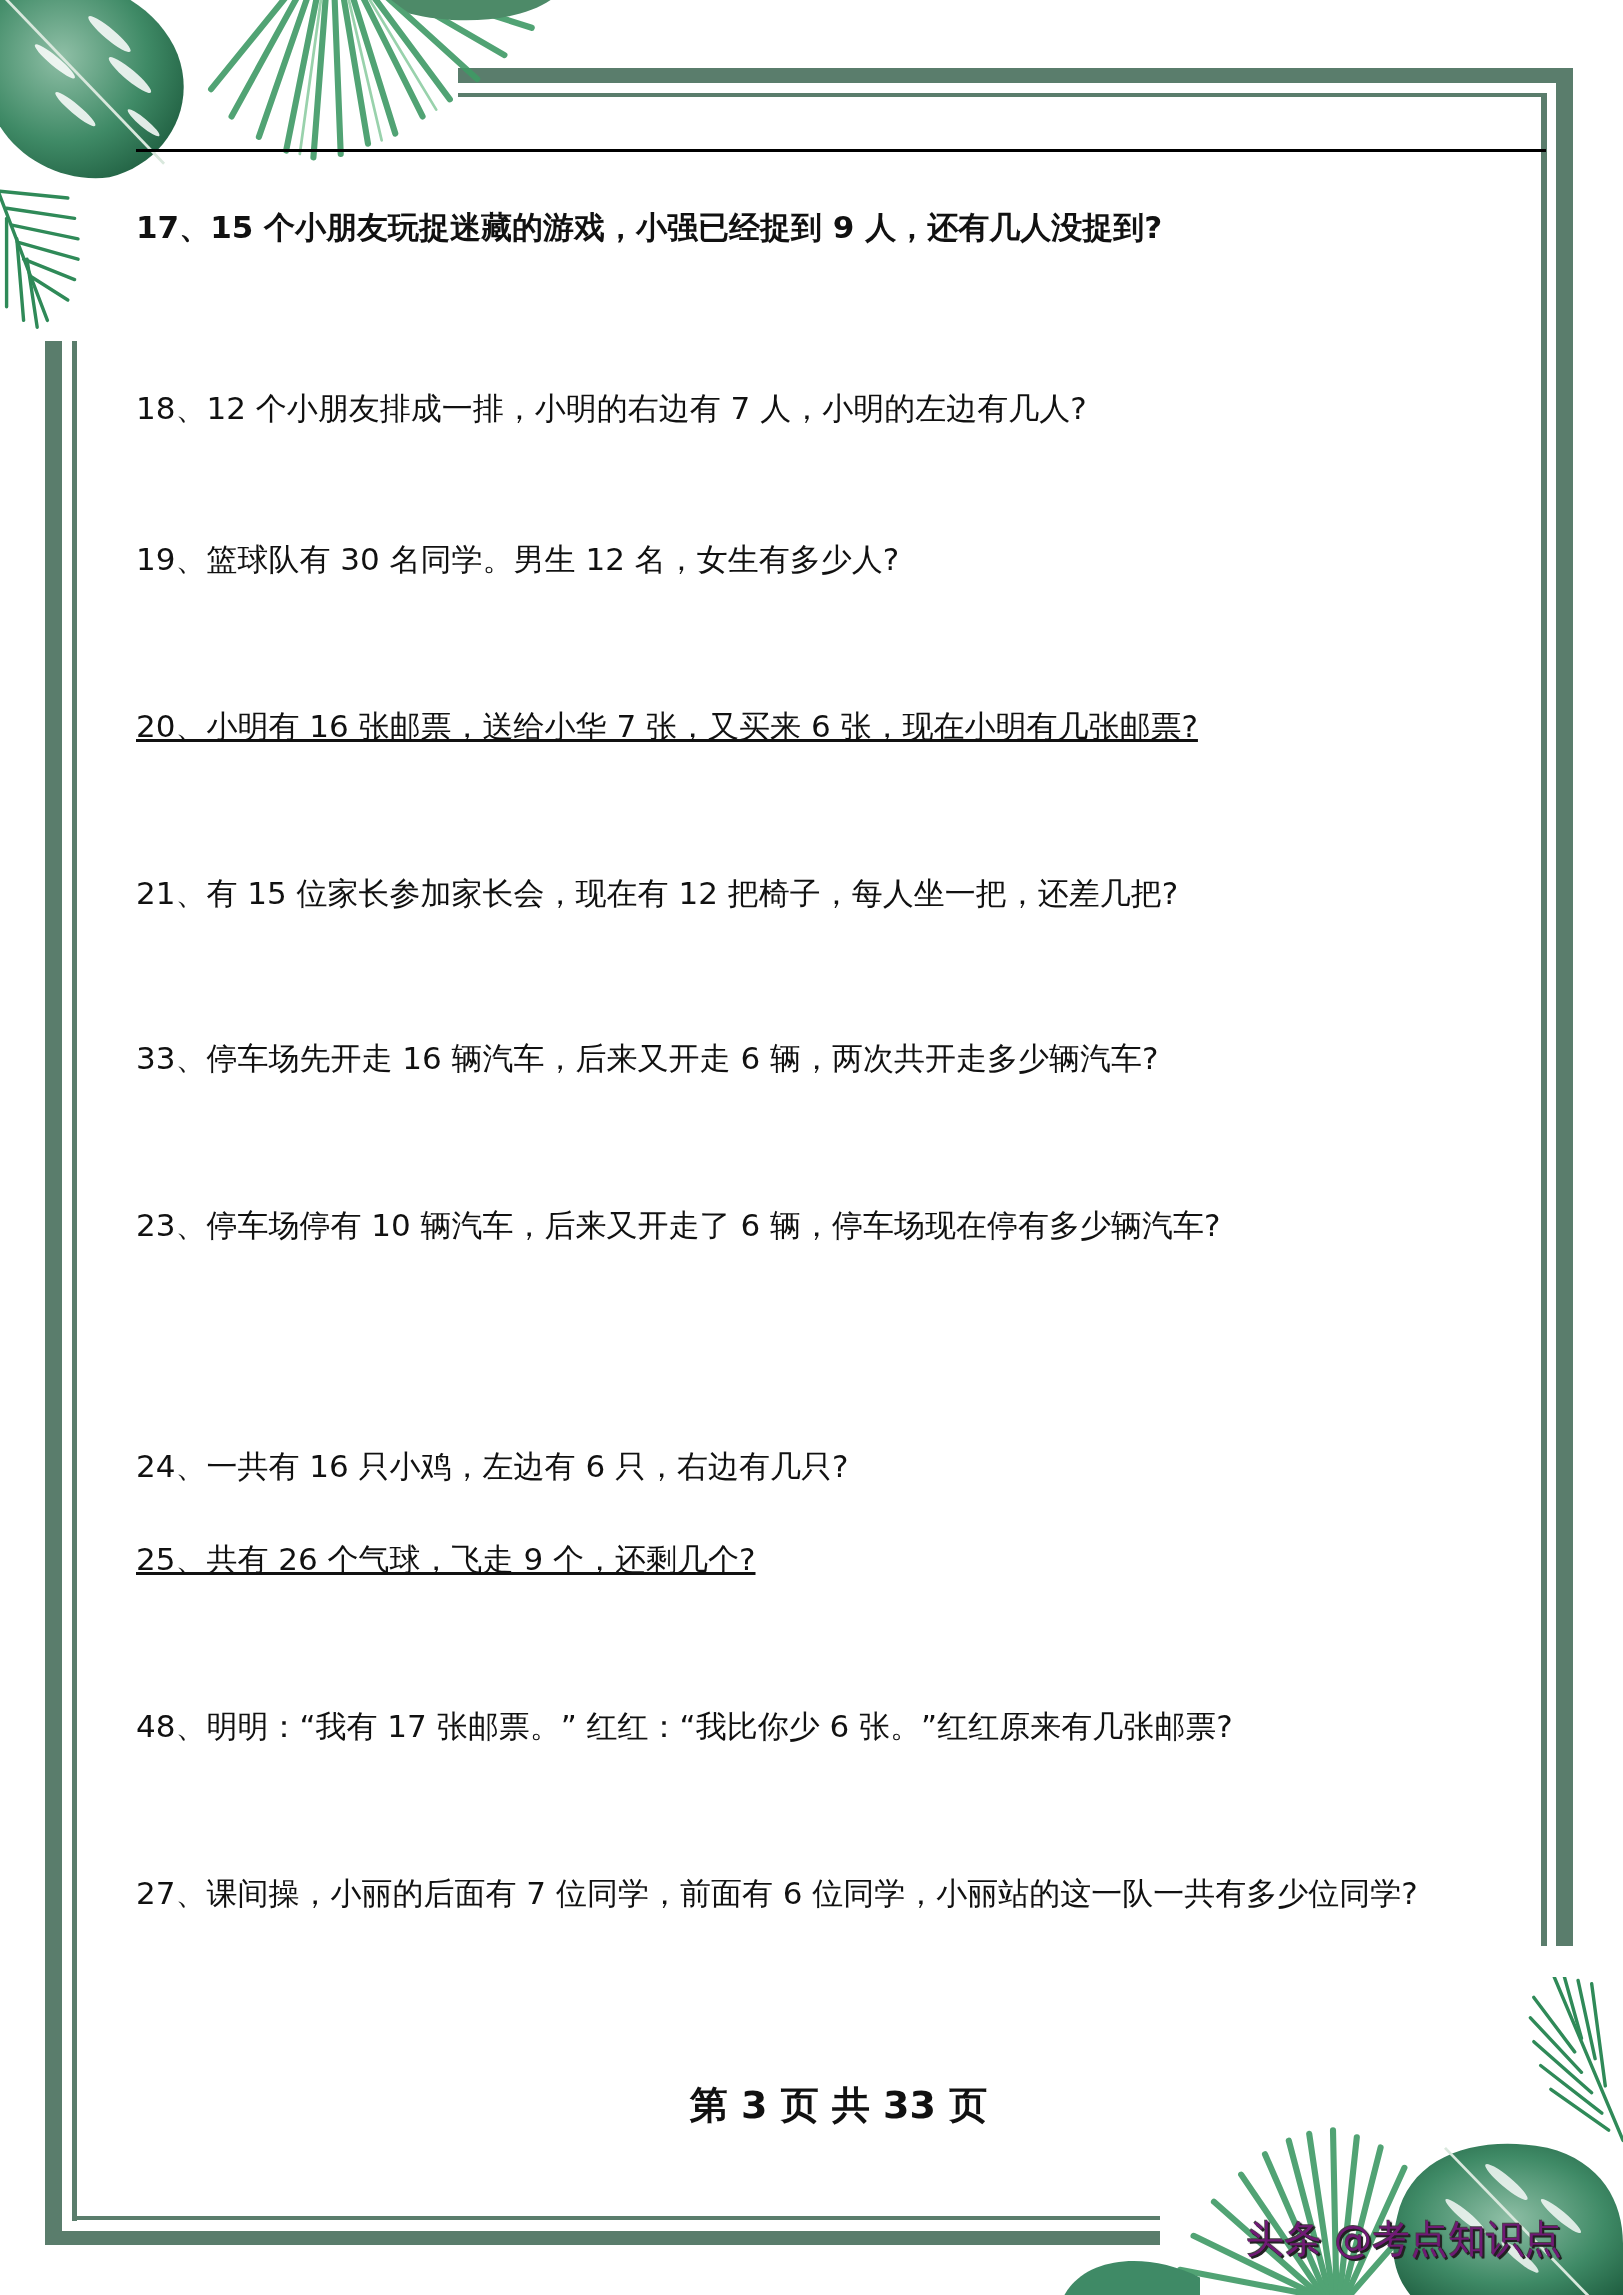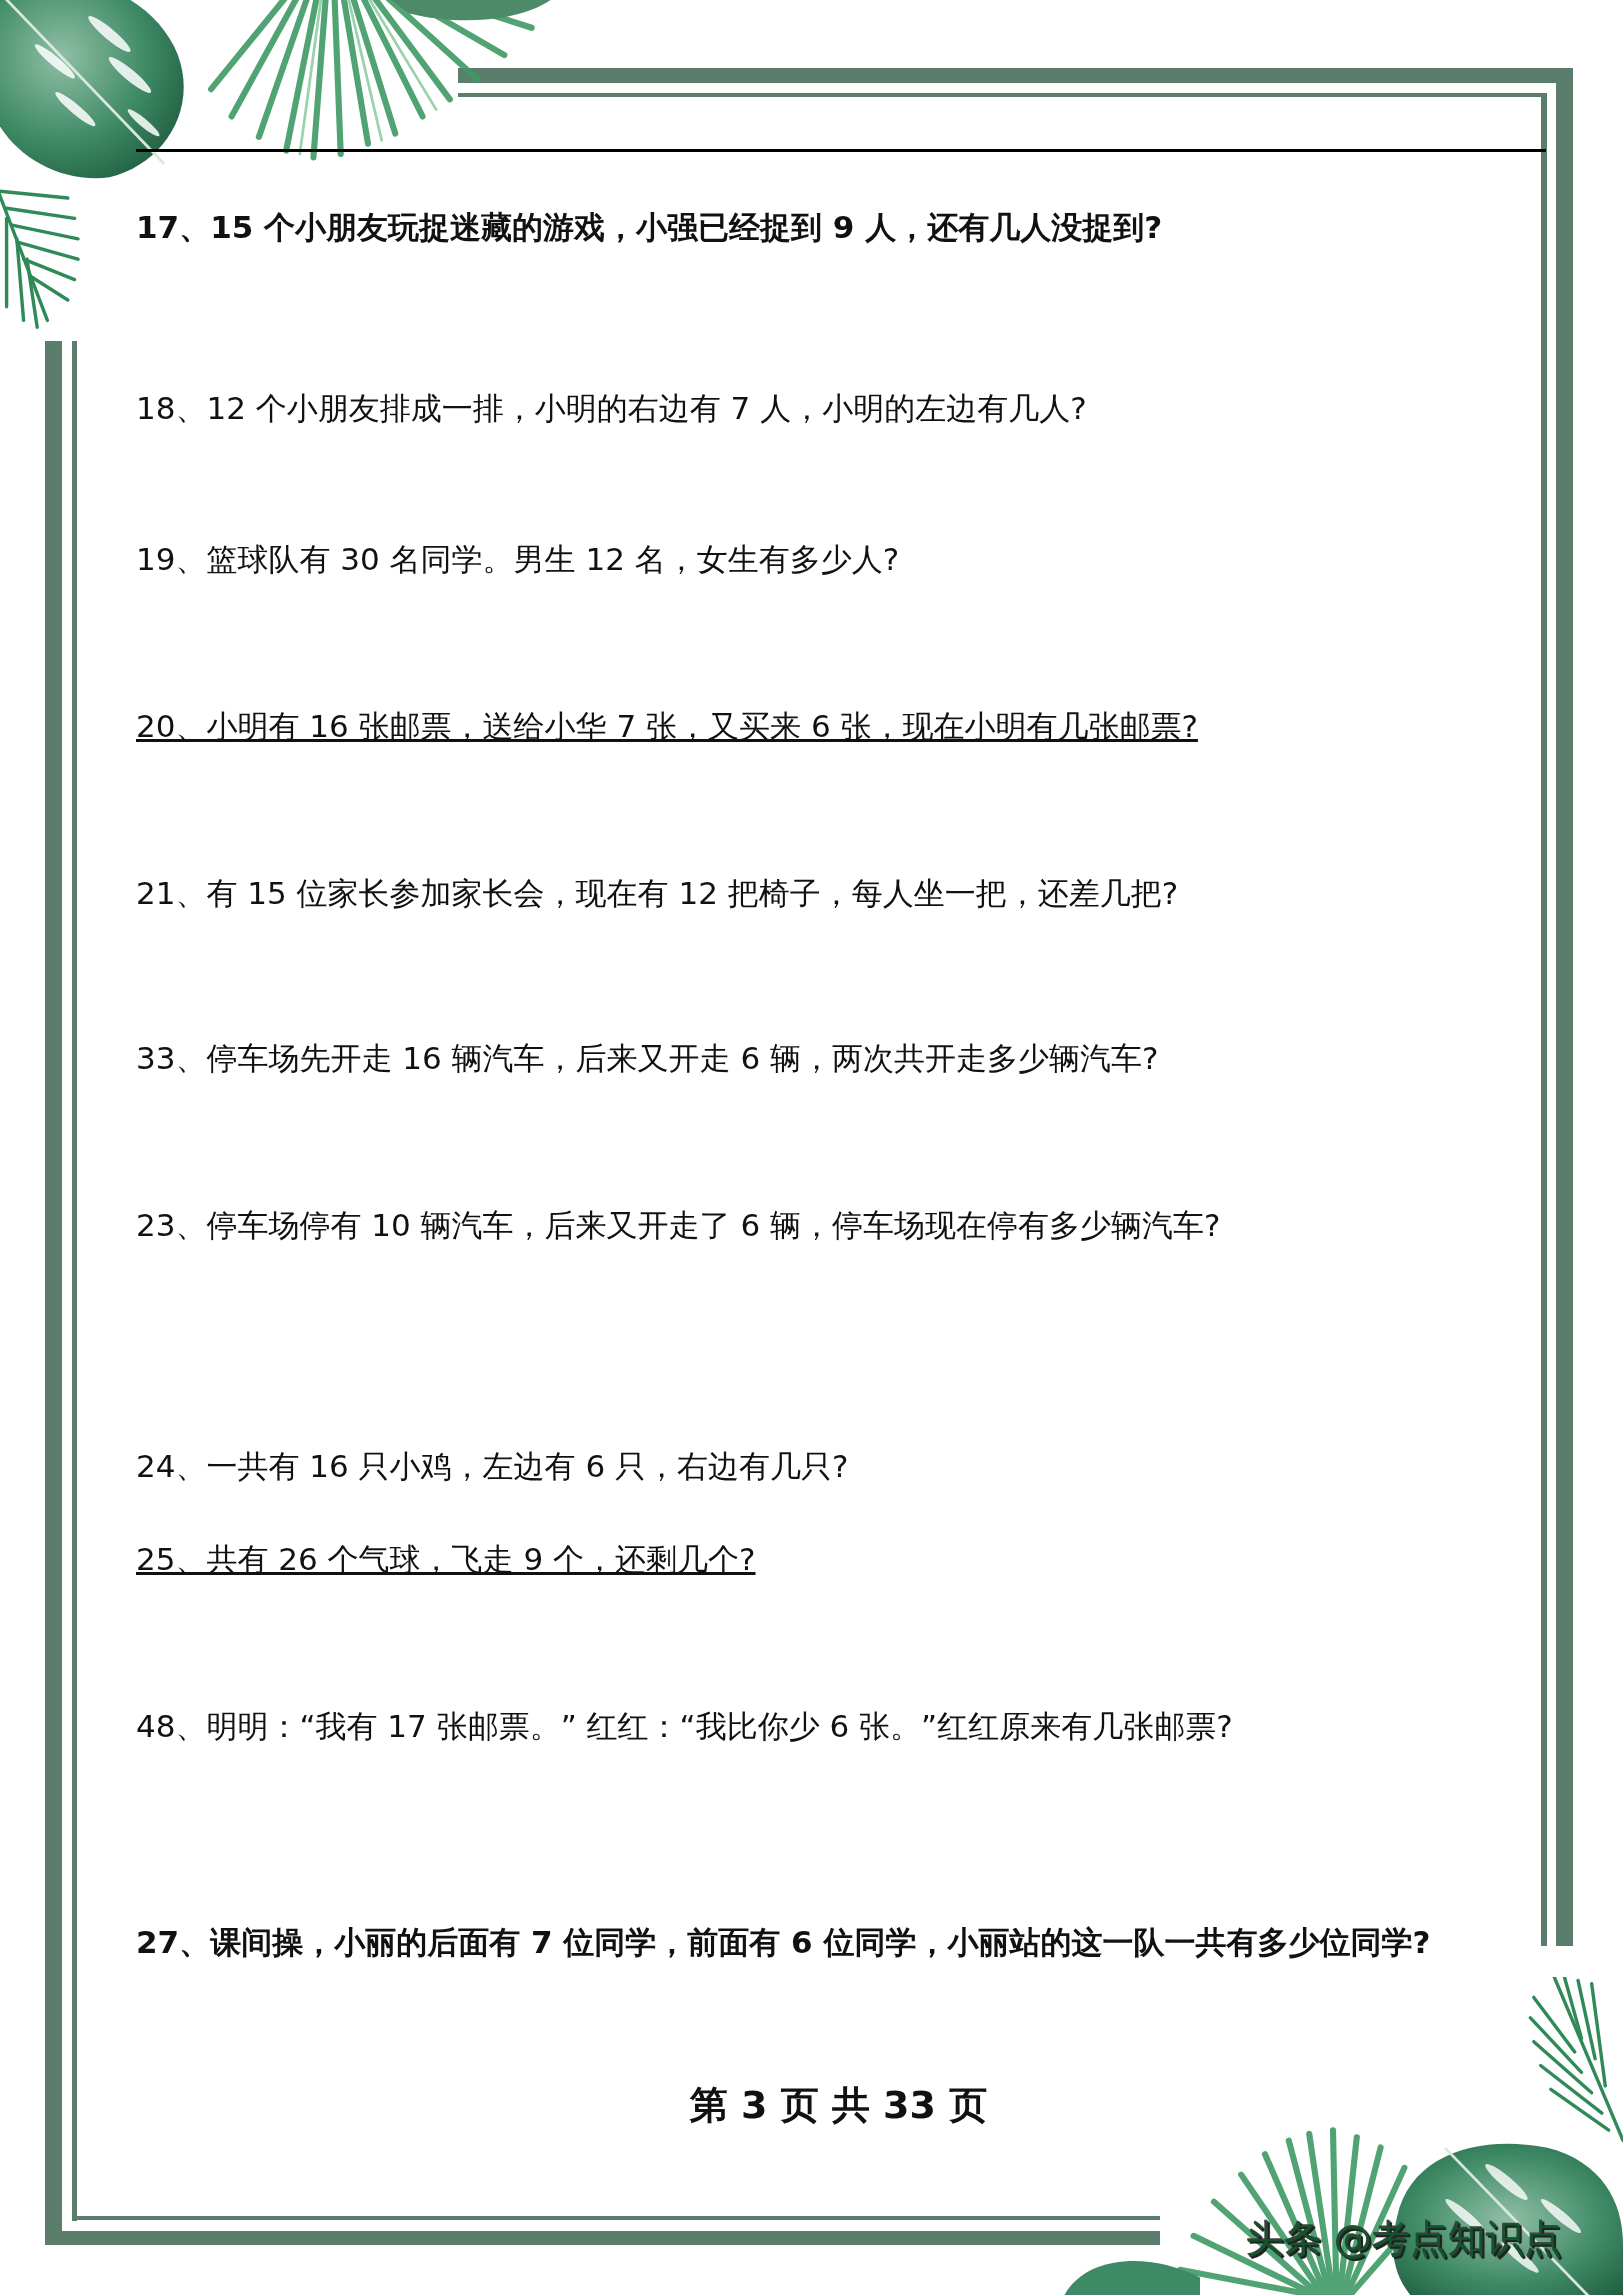--- a/index.html
+++ b/index.html
@@ -17,21 +17,21 @@
     font-size: 31px; line-height: 41px; height: 41px;
     letter-spacing: 0px;
   }
   .page-number {
     position: absolute; left: 0; width: 1677px; text-align: center;
     top: 2083px; font-size: 38px; font-weight: bold; line-height: 44px;
     color: #111;
   }
   .watermark {
     position: absolute; left: 1246px; top: 2217px;
-    font-size: 38px; line-height: 44px; color: #14532d; white-space: nowrap;
+    font-size: 38px; line-height: 44px; color: #701a75; white-space: nowrap;
     text-shadow: 2px 2px 0 #222, -0.7px -0.7px 0 #444, 1.4px 1.4px 1.4px #000;
   }
 </style>
 </head>
 <body>
 
 <div class="bar" style="left:458px; top:68px; width:1115px; height:15px;"></div>
 <div class="bar" style="left:1556px; top:68px; width:17px; height:1878px;"></div>
 <div class="bar" style="left:45px; top:341px; width:17px; height:1904px;"></div>
 <div class="bar" style="left:45px; top:2231px; width:1115px; height:14.3px;"></div>
@@ -156,18 +156,18 @@
   <div class="question" style="top:207px;font-weight:bold;">17、15 个小朋友玩捉迷藏的游戏，小强已经捉到 9 人，还有几人没捉到?</div>
   <div class="question" style="top:372px;margin-top:16px;">18、12 个小朋友排成一排，小明的右边有 7 人，小明的左边有几人?</div>
   <div class="question" style="top:539px;">19、篮球队有 30 名同学。男生 12 名，女生有多少人?</div>
   <div class="question" style="top:706px;text-decoration:underline;">20、小明有 16 张邮票，送给小华 7 张，又买来 6 张，现在小明有几张邮票?</div>
   <div class="question" style="top:873px;">21、有 15 位家长参加家长会，现在有 12 把椅子，每人坐一把，还差几把?</div>
   <div class="question" style="top:1038px;">33、停车场先开走 16 辆汽车，后来又开走 6 辆，两次共开走多少辆汽车?</div>
   <div class="question" style="top:1205px;">23、停车场停有 10 辆汽车，后来又开走了 6 辆，停车场现在停有多少辆汽车?</div>
   <div class="question" style="top:1436px;margin-top:10px;">24、一共有 16 只小鸡，左边有 6 只，右边有几只?</div>
   <div class="question" style="top:1539px;text-decoration:underline;">25、共有 26 个气球，飞走 9 个，还剩几个?</div>
   <div class="question" style="top:1706px;">48、明明：“我有 17 张邮票。” 红红：“我比你少 6 张。”红红原来有几张邮票?</div>
-  <div class="question" style="top:1922px;font-weight:bold;">27、课间操，小丽的后面有 7 位同学，前面有 6 位同学，小丽站的这一队一共有多少位同学?</div>
+  <div class="question" style="top:1873px;">27、课间操，小丽的后面有 7 位同学，前面有 6 位同学，小丽站的这一队一共有多少位同学?</div>
 </div>
 
 <div class="page-number">第 3 页 共 33 页</div>
 <div class="watermark">头条 @考点知识点</div>
 
 
 </body></html>

